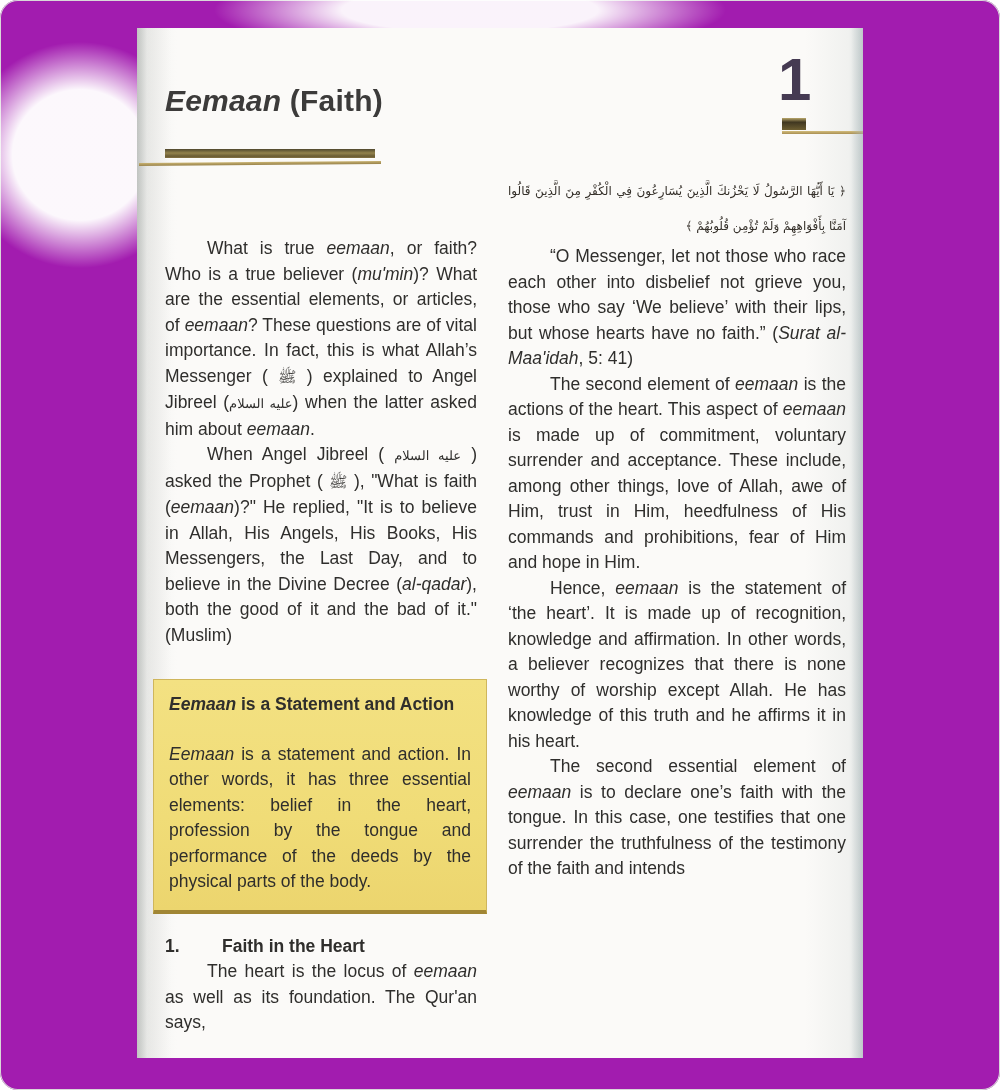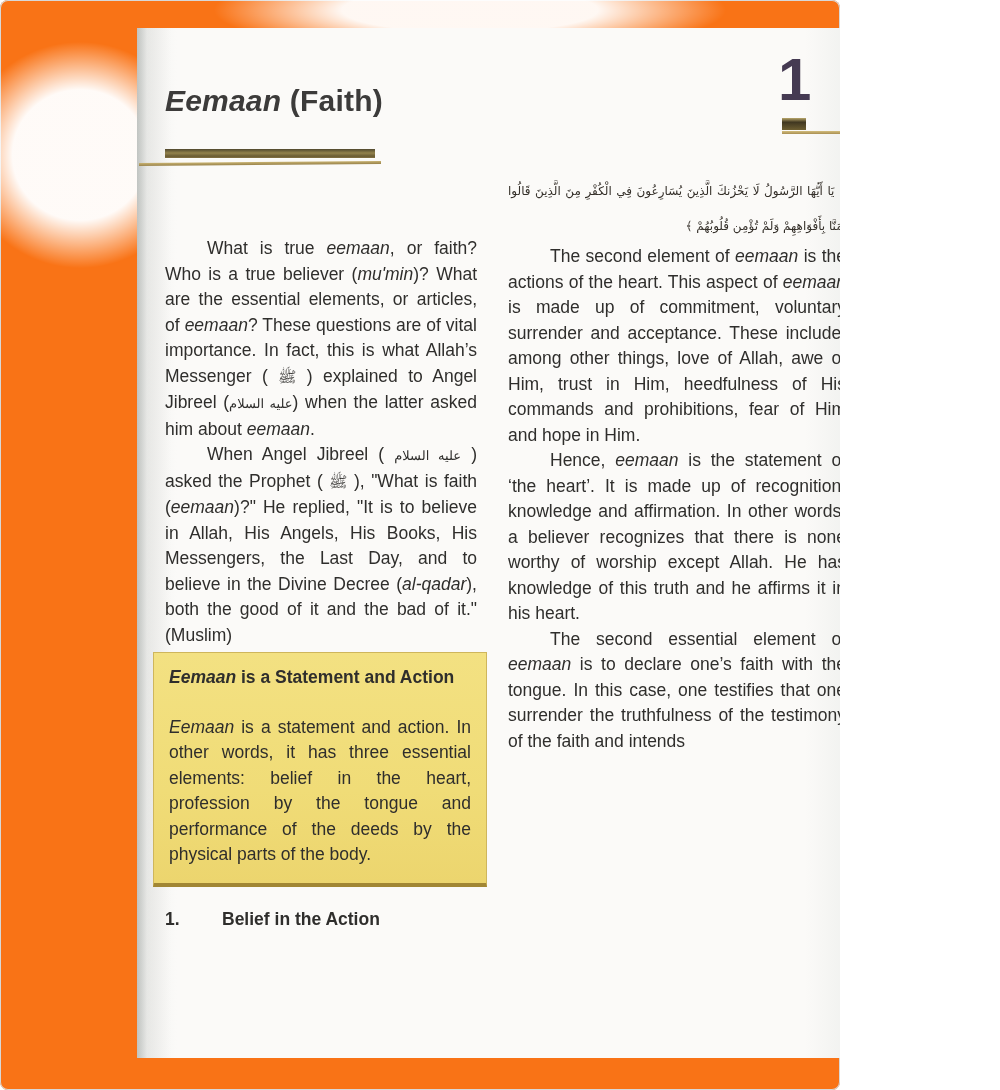--- a/index.html
+++ b/index.html
@@ -1,18 +1,18 @@
 <!DOCTYPE html>
 <html><head>
 <meta charset="utf-8">
 <style>
   html,body{margin:0;padding:0;background:#ffffff;}
   .frame{
-    position:relative;width:840px;height:1090px;overflow:hidden;
-    border-radius:8px;background:#f97316;
+    position:relative;width:1000px;height:1090px;overflow:hidden;
+    border-radius:18px;background:#a21caf;
     box-shadow:inset 0 0 0 1px #d8d8d8;
     font-family:"Liberation Sans","DejaVu Sans",sans-serif;
   }
   
   .glare-left{
     position:absolute;left:-70px;top:10px;width:300px;height:290px;
     background:radial-gradient(ellipse closest-side,rgba(255,255,255,.97) 45%,rgba(255,255,255,0) 78%);
   }
   .glare-top{
     position:absolute;left:150px;top:-45px;width:640px;height:110px;
@@ -66,21 +66,21 @@
   .col-left{left:28px;top:208px;width:312px;}
   .col-right{left:371px;top:146px;width:338px;}
   .col p{margin:0;text-indent:42px;}
   .indent-h{font-weight:bold;text-indent:53px !important;}
   .num-heading{text-indent:0 !important;font-weight:bold;}
   .num{display:inline-block;width:57px;font-weight:bold;}
   .gap-top{margin-top:26px !important;}
 
   
   .highlight-box{
-    box-sizing:border-box;width:334px;margin:4px 0 20px -12px;
+    box-sizing:border-box;width:334px;margin:31px 0 20px -12px;
     padding:12px 15px 15px 15px;
     background:linear-gradient(180deg,#f3e182,#f0dc77 60%,#ecd56e);
     border:1px solid #cfb65c;border-bottom:4px solid #a18634;
   }
   .highlight-box .box-heading{margin:0 0 24px 0;text-indent:0;font-weight:bold;}
   .highlight-box .box-body{margin:0;text-indent:0;}
 
   
   .arabic{
     direction:rtl;text-align:justify;margin:0 0 10px 0;text-indent:0 !important;
@@ -113,25 +113,27 @@
 
     <div class="col col-left">
       <p><span>What is true </span><span class="r-i">eemaan</span><span>, or faith? Who is a true believer (</span><span class="r-i">mu'min</span><span>)? What are the essential elements, or articles, of </span><span class="r-i">eemaan</span><span>? These questions are of vital importance. In fact, this is what Allah’s Messenger ( </span><span class="r-sym">ﷺ</span><span> ) explained to Angel Jibreel (</span><span class="r-symsm">عليه السلام</span><span>) when the latter asked him about </span><span class="r-i">eemaan</span><span>.</span></p>
       <p><span>When Angel Jibreel ( </span><span class="r-symsm">عليه السلام</span><span> ) asked the Prophet ( </span><span class="r-sym">ﷺ</span><span> ), "What is faith (</span><span class="r-i">eemaan</span><span>)?" He replied, "It is to believe in Allah, His Angels, His Books, His Messengers, the Last Day, and to believe in the Divine Decree (</span><span class="r-i">al-qadar</span><span>), both the good of it and the bad of it." (Muslim)</span></p>
 
       <div class="highlight-box">
         <p class="box-heading"><span class="r-bi">Eemaan</span><span class="r-b"> is a Statement and Action</span></p>
         <p class="box-body"><span class="r-i">Eemaan</span><span> is a statement and action. In other words, it has three essential elements: belief in the heart, profession by the tongue and performance of the deeds by the physical parts of the body.</span></p>
       </div>
 
-      <p class="num-heading"><span class="num">1.</span><span>Belief in the Action</span></p>
+      <p class="num-heading"><span class="num">1.</span><span>Faith in the Heart</span></p>
+      <p><span>The heart is the locus of </span><span class="r-i">eemaan</span><span> as well as its foundation. The Qur'an says,</span></p>
     </div>
 
     <div class="col col-right">
       <p class="arabic">﴿ يَا أَيُّهَا الرَّسُولُ لَا يَحْزُنكَ الَّذِينَ يُسَارِعُونَ فِي الْكُفْرِ مِنَ الَّذِينَ قَالُوا آمَنَّا بِأَفْوَاهِهِمْ وَلَمْ تُؤْمِن قُلُوبُهُمْ ﴾</p>
+      <p><span>“O Messenger, let not those who race each other into disbelief not grieve you, those who say ‘We believe’ with their lips, but whose hearts have no faith.” (</span><span class="r-i">Surat al-Maa'idah</span><span>, 5: 41)</span></p>
       <p><span>The second element of </span><span class="r-i">eemaan</span><span> is the actions of the heart. This aspect of </span><span class="r-i">eemaan</span><span> is made up of commitment, voluntary surrender and acceptance. These include, among other things, love of Allah, awe of Him, trust in Him, heedfulness of His commands and prohibitions, fear of Him and hope in Him.</span></p>
       <p><span>Hence, </span><span class="r-i">eemaan</span><span> is the statement of ‘the heart’. It is made up of recognition, knowledge and affirmation. In other words, a believer recognizes that there is none worthy of worship except Allah. He has knowledge of this truth and he affirms it in his heart.</span></p>
 
       <p><span>The second essential element of </span><span class="r-i">eemaan</span><span> is to declare one’s faith with the tongue. In this case, one testifies that one surrender the truthfulness of the testimony of the faith and intends</span></p>
     </div>
 
   </div>
 </div>
 
 </body></html>

